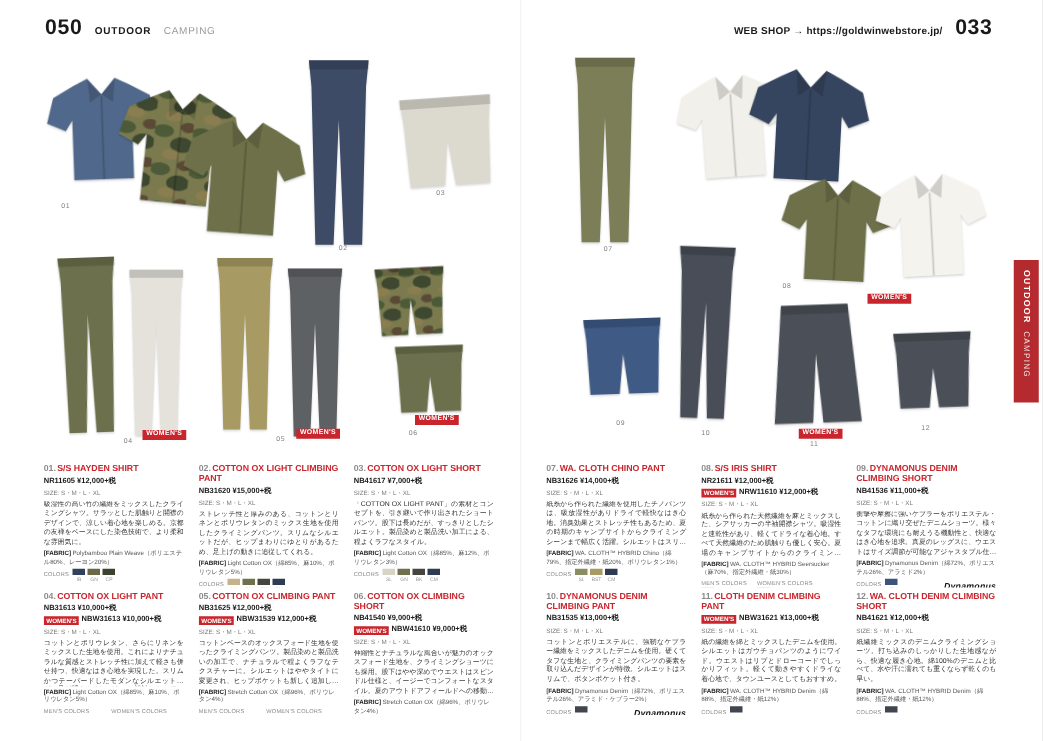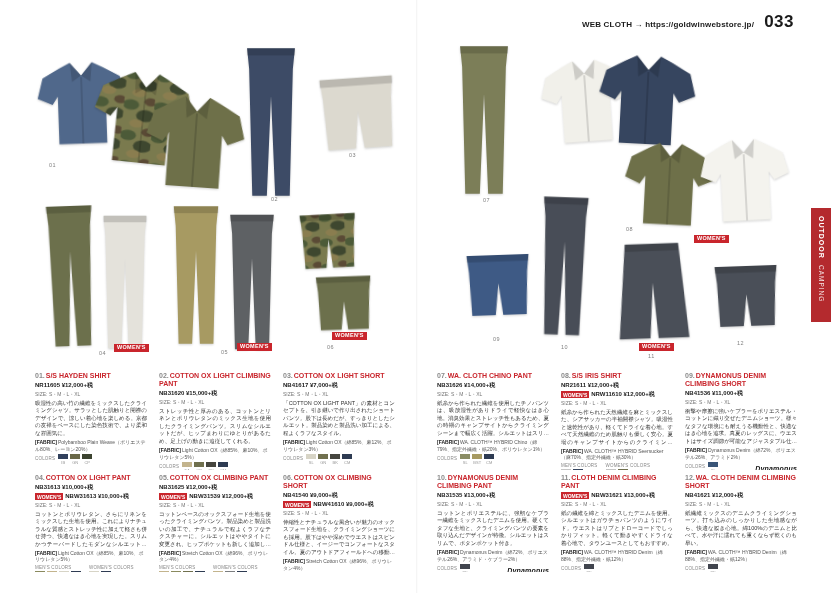--- a/index.html
+++ b/index.html
@@ -89,22 +89,27 @@
         <path d="M7 4 H73 L71 22 L69 68 H44 L40 34 L36 68 H11 L9 22 Z"></path>
         <rect x="7" y="4" width="66" height="7" fill="rgba(0,0,0,.15)"></rect>
       </symbol>
       <symbol id="g-culotte" viewBox="0 0 80 100">
         <path d="M14 4 H66 L74 96 H44 L40 42 L36 96 H6 Z"></path>
         <rect x="14" y="4" width="52" height="7" fill="rgba(0,0,0,.15)"></rect>
       </symbol>
     </defs>
   </svg>
 
+  <div class="hdr-left">
+    <span class="pagenum">050</span>
+    <span class="hdr-section">OUTDOOR</span>
+    <span class="hdr-sub">CAMPING</span>
+  </div>
   <div class="hdr-right">
-    <span class="hdr-web">WEB CLOTH → https://goldwinwebstore.jp/</span>
+    <span class="hdr-web">WEB SHOP → https://goldwinwebstore.jp/</span>
     <span class="pagenum">033</span>
   </div>
 
   <div class="side-tab" id="side-tab" style="background: rgb(180, 42, 46);">
     <span class="tab-1">OUTDOOR</span>
     <span class="tab-2">CAMPING</span>
   </div>
 
   <div class="fold"></div>
 

